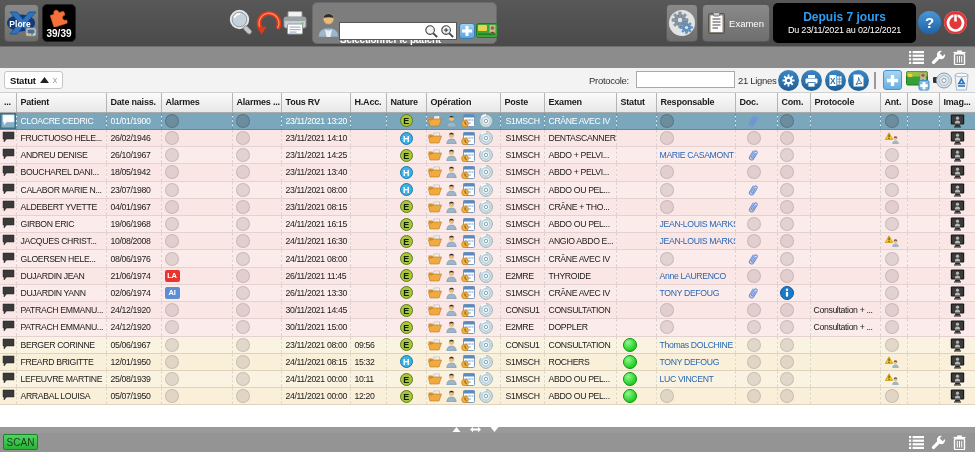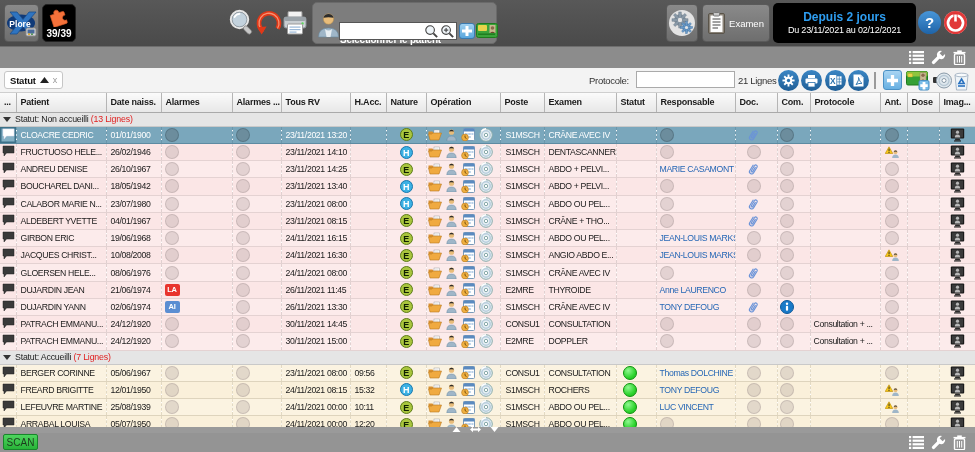--- a/index.html
+++ b/index.html
@@ -238,21 +238,21 @@
           <line x1="4.5" y1="7" x2="12.5" y2="7"></line>
           <line x1="4.5" y1="10" x2="12.5" y2="10"></line>
           <line x1="4.5" y1="13" x2="12.5" y2="13"></line>
           <line x1="4.5" y1="16" x2="10" y2="16"></line>
         </g>
       </svg>
       <span class="examen-label">Examen</span>
     </button>
 
     <div class="period-box">
-      <div class="period-title">Depuis 2 jours</div>
+      <div class="period-title">Depuis 7 jours</div>
       <div class="period-range">Du 23/11/2021 au 02/12/2021</div>
     </div>
 
     <button class="help-btn">
         <span>?</span>
       </button>
 
     <button class="power-btn">
       <svg width="25" height="25" viewBox="0 0 25 25">
         <circle cx="12.5" cy="12.5" r="11.5" fill="#d8d8d8"></circle>
@@ -426,23 +426,20 @@
             <th>Responsable</th>
             <th>Doc.</th>
             <th>Com.</th>
             <th>Protocole</th>
             <th>Ant.</th>
             <th>Dose</th>
             <th>Imag...</th>
           </tr>
         </thead>
       <tbody id="grid-body">
-          <tr class="group-row">
-            <td colspan="19"><span class="grp-tri"></span><span>Statut: Non accueilli</span> <span class="group-count">(13 Lignes)</span></td>
-          </tr>
           <tr class="row-pink selected">
             <td class="cell-center" style="padding-left:2px"><svg width="13" height="12" viewBox="0 0 13 12">
                 <path d="M1 1 h11 v7 h-7.5 l-2.5 3 v-3 h-1 z" fill="#fff" stroke="#dde" stroke-width="0.5"></path>
               </svg></td>
             <td>CLOACRE CEDRIC</td>
             <td>01/01/1900</td>
             <td style="padding-left:3px"><span class="dot"></span></td>
             <td style="padding-left:3px"><span class="dot"></span></td>
             <td>23/11/2021 13:20</td>
             <td></td>
@@ -1489,23 +1486,20 @@
             <td class="cell-center"><span class="cellicon">
                 <svg width="15" height="14" viewBox="0 0 15 14">
                   <rect x="0.8" y="0.5" width="13.4" height="10" rx="1" fill="#1a1a1a"></rect>
                   <rect x="2" y="1.6" width="11" height="7.8" fill="#3a3a3a"></rect>
                   <circle cx="7.5" cy="4.2" r="1.6" fill="#b8b8b8"></circle>
                   <path d="M4.8 9.4 q0 -3 2.7 -3 q2.7 0 2.7 3 z" fill="#b8b8b8"></path>
                   <path d="M5.5 10.5 h4 l1 2 h-6 z" fill="#2a2a2a"></path>
                   <rect x="4" y="12.5" width="7" height="1" fill="#1a1a1a"></rect>
                 </svg>
               </span></td>
-          </tr>
-          <tr class="group-row">
-            <td colspan="19"><span class="grp-tri"></span><span>Statut: Accueilli</span> <span class="group-count">(7 Lignes)</span></td>
           </tr>
           <tr class="row-cream">
             <td class="cell-center" style="padding-left:2px"><svg width="13" height="12" viewBox="0 0 13 12">
                 <path d="M1 1 h11 v7 h-7.5 l-2.5 3 v-3 h-1 z" fill="#3a3a3a" stroke="#222" stroke-width="0.5"></path>
               </svg></td>
             <td>BERGER CORINNE</td>
             <td>05/06/1967</td>
             <td style="padding-left:3px"><span class="dot"></span></td>
             <td style="padding-left:3px"><span class="dot"></span></td>
             <td>23/11/2021 08:00</td>

